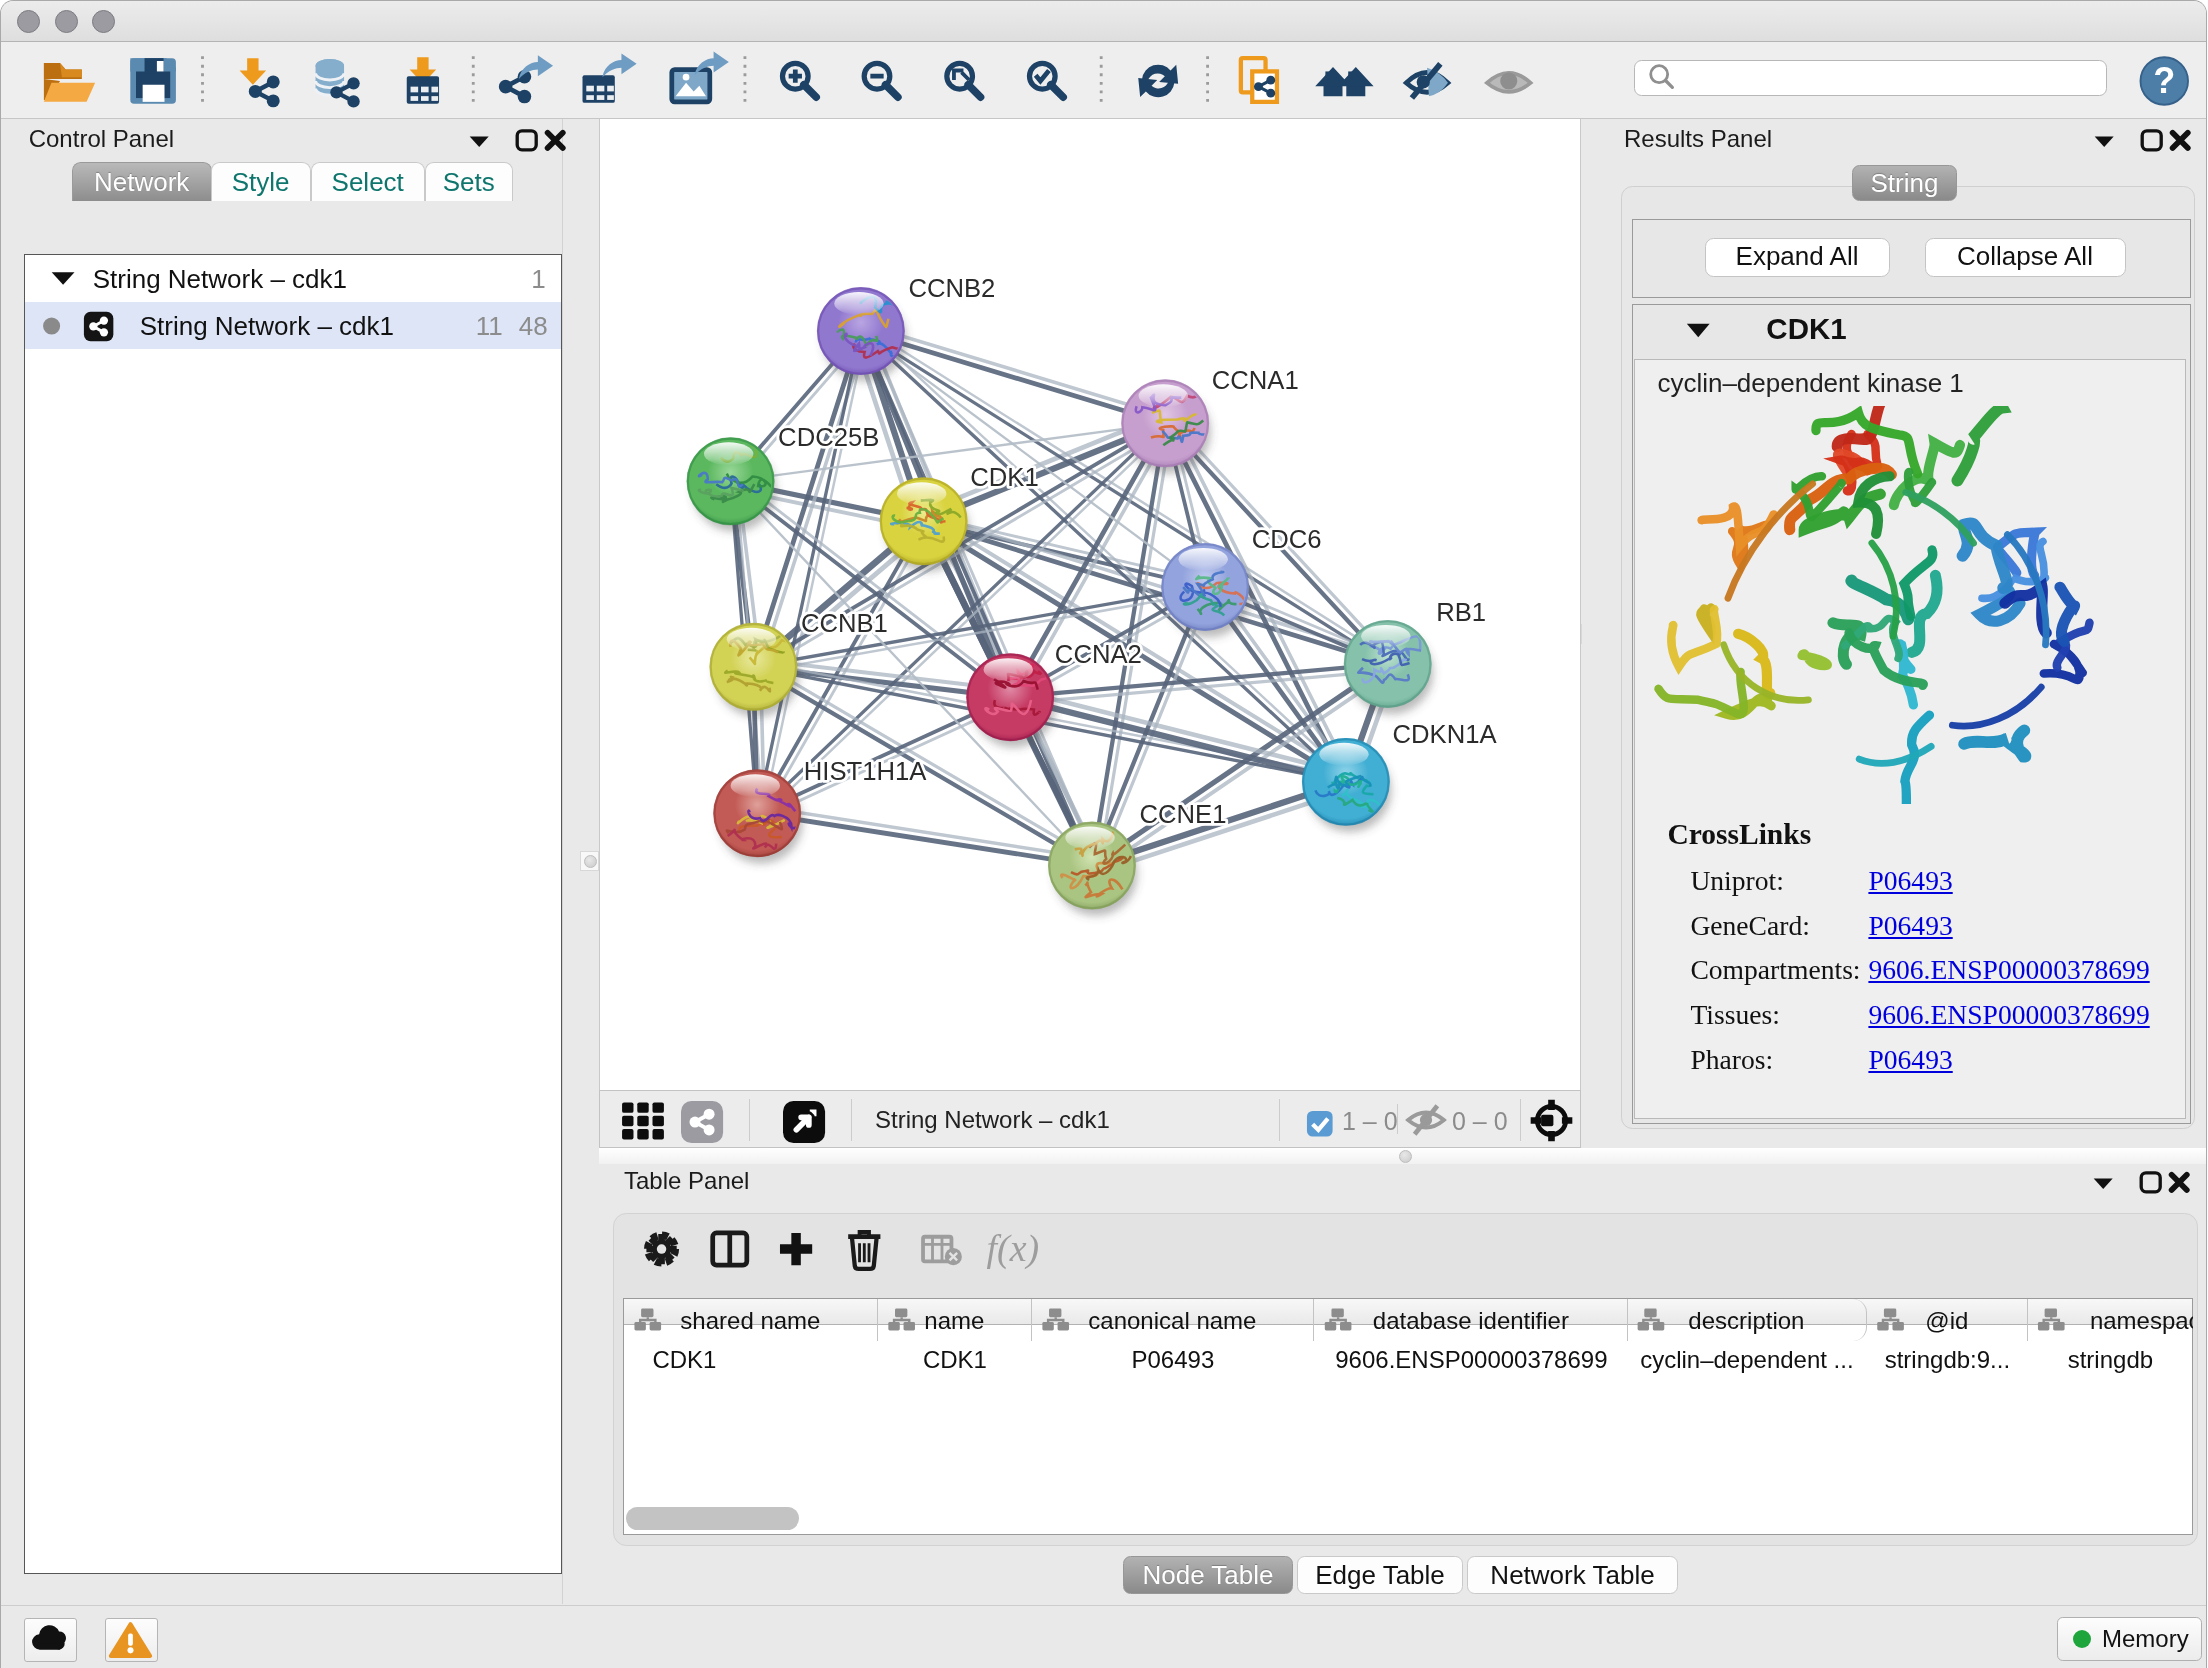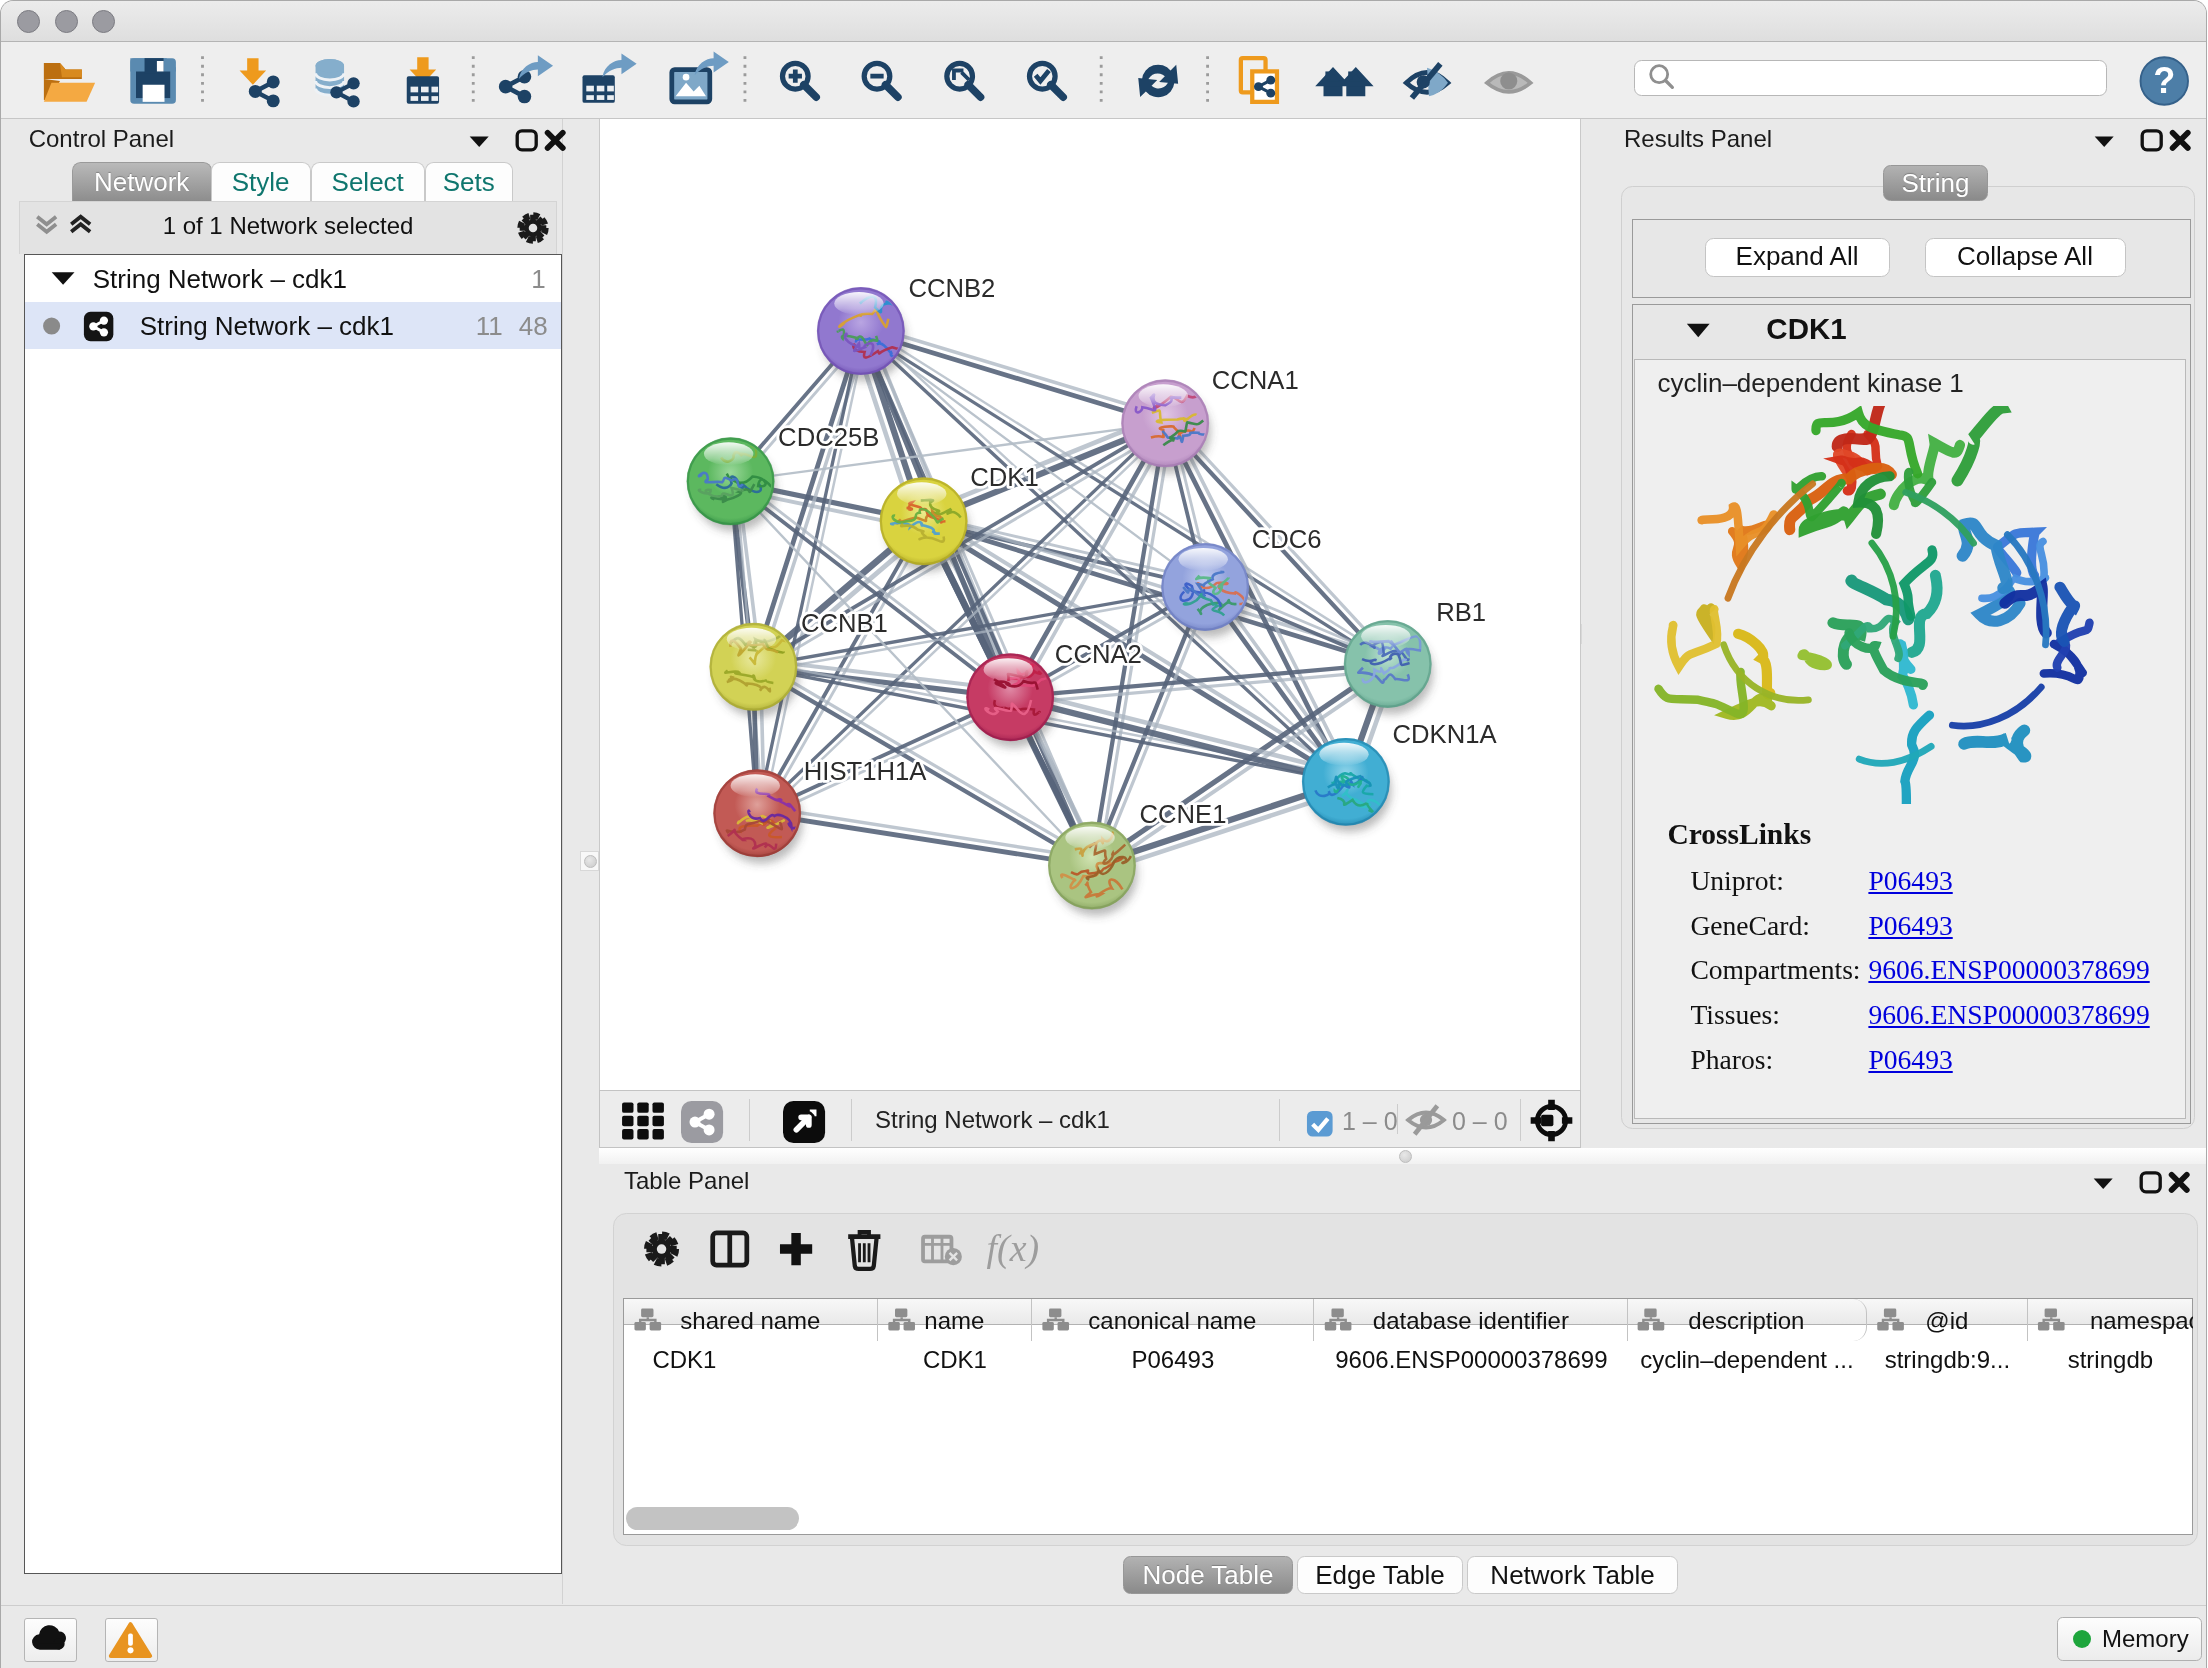--- a/index.html
+++ b/index.html
@@ -232,37 +232,20 @@
     <div class="phdr" style="left:22px;top:5.7px;">Control Panel</div>
     <svg width="114" height="28.5" viewBox="0 0 120 30" style="position:absolute;left:457px;top:7.6px;">
       <path d="M6,10 L26,10 L16,21 Z" fill="#111"></path>
       <rect x="56" y="4" width="20" height="20" rx="5" fill="none" stroke="#111" stroke-width="3.5"></rect>
       <path d="M88,6 L104,22 M104,6 L88,22" stroke="#111" stroke-width="6" stroke-linecap="round"></path>
     </svg>
     <div class="tab tabsel" style="left:65px;width:140px;">Network</div>
     <div class="tab" style="left:204px;width:100px;">Style</div>
     <div class="tab" style="left:304px;width:114px;">Select</div>
     <div class="tab" style="left:418px;width:88px;">Sets</div>
-    <div id="netbar">
-      <svg width="67" height="34" viewBox="0 0 70 36" style="position:absolute;left:13.3px;top:8.6px;">
-        <path d="M4,6 L14,14 L24,6 M4,14 L14,22 L24,14" fill="none" stroke="#8f8f8f" stroke-width="4"></path>
-        <path d="M40,14 L50,6 L60,14 M40,22 L50,14 L60,22" fill="none" stroke="#222" stroke-width="4"></path>
-      </svg>
-      <div style="position:absolute;left:0;top:9.5px;width:100%;text-align:center;font-size:24px;color:#111;">1 of 1 Network selected</div>
-      <svg width="38" height="38" viewBox="0 0 40 40" style="position:absolute;left:494px;top:6.7px;">
-        <g fill="#1a1a1a">
-          <circle cx="20" cy="20" r="9"></circle>
-          <g stroke="#1a1a1a" stroke-width="6">
-            <path d="M20,6 V34 M6,20 H34 M10.1,10.1 L29.9,29.9 M29.9,10.1 L10.1,29.9"></path>
-          </g>
-          <circle cx="20" cy="20" r="13" fill="none" stroke="#1a1a1a" stroke-width="7" stroke-dasharray="6 4.2"></circle>
-        </g>
-        <circle cx="20" cy="20" r="4.5" fill="#e3e3e3"></circle>
-      </svg>
-    </div>
     <div id="treebox">
       <div class="trow" style="top:0px;height:47px;">
         <svg width="38" height="47" viewBox="0 0 40 49" style="position:absolute;left:21px;top:0;">
           <path d="M6,18 L30,18 L18,31 Z" fill="#111"></path>
         </svg>
         <div style="position:absolute;left:68px;top:8.6px;font-size:26px;color:#111;">String Network – cdk1</div>
         <div style="position:absolute;right:15px;top:8.6px;font-size:26px;color:#8c8c8c;">1</div>
       </div>
       <div class="trow" style="top:47px;height:47px;background:#dde5f7;">
         <svg width="114" height="47" viewBox="0 0 120 49" style="position:absolute;left:0;top:0;">
@@ -698,21 +681,21 @@
 
   <div id="results">
     <div class="phdr" style="left:42px;top:5.7px;">Results Panel</div>
     <svg width="114" height="28.5" viewBox="0 0 120 30" style="position:absolute;left:507px;top:7.6px;">
       <path d="M6,10 L26,10 L16,21 Z" fill="#111"></path>
       <rect x="56" y="4" width="20" height="20" rx="5" fill="none" stroke="#111" stroke-width="3.5"></rect>
       <path d="M88,6 L104,22 M104,6 L88,22" stroke="#111" stroke-width="6" stroke-linecap="round"></path>
     </svg>
     <div style="z-index:6;position:absolute;left:270px;top:46px;width:105px;height:36px;border-radius:7.6px;
         background:linear-gradient(#b2b2b2,#8a8a8a);border:1px solid #979797;box-sizing:border-box;
-        color:#fff;font-size:26px;text-align:center;line-height:34px;text-shadow:0 -1px 1px rgba(0,0,0,0.25);margin-left:31px;">String</div>
+        color:#fff;font-size:26px;text-align:center;line-height:34px;text-shadow:0 -1px 1px rgba(0,0,0,0.25);">String</div>
     <div id="rescont">
       <div style="position:absolute;left:9.5px;top:32px;width:557px;height:77px;border:1px solid #9a9a9a;">
         <div class="btn" style="left:72px;top:18px;width:185px;height:39px;line-height:35px;">Expand All</div>
         <div class="btn" style="left:292px;top:18px;width:201px;height:39px;line-height:35px;">Collapse All</div>
       </div>
       <div style="position:absolute;left:9.5px;top:117px;width:557px;height:818px;border:1px solid #9a9a9a;">
         <svg width="28.5" height="21" viewBox="0 0 30 22" style="position:absolute;left:51px;top:15px;">
           <path d="M3,4 L27,4 L15,18 Z" fill="#111"></path>
         </svg>
         <div style="position:absolute;left:0;top:6.7px;width:348px;text-align:center;font-size:29.5px;font-weight:bold;color:#111;">CDK1</div>

